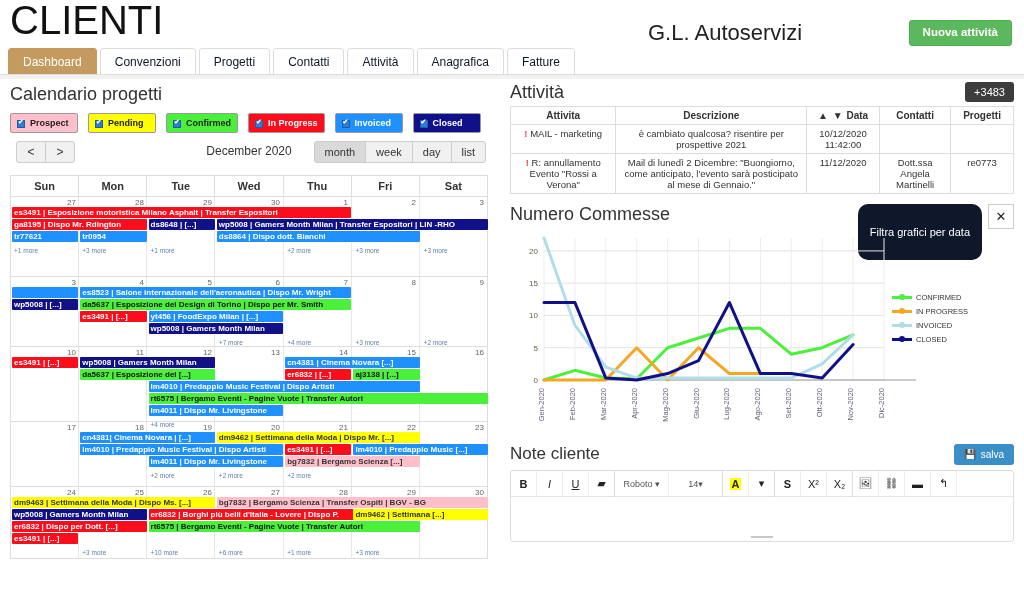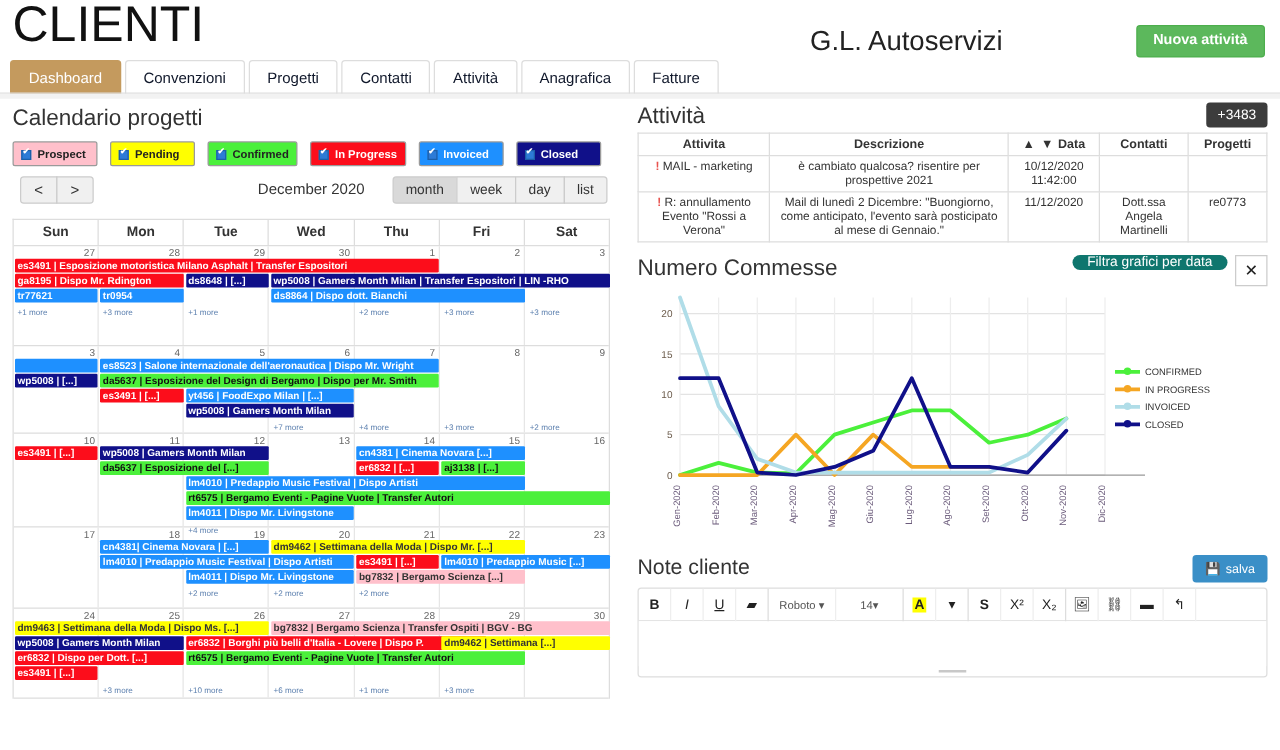--- a/index.html
+++ b/index.html
@@ -132,22 +132,22 @@
     border:1px solid #ddd; padding:3px 5px; font-size:9.5px;
     vertical-align:top; text-align:center; color:#333;
   }
   table.act th { font-weight:bold; font-size:10px; }
   .excl { color:#e8534f; font-weight:bold; }
   .date-red { color:#f06a6a; }
   .sorticons { letter-spacing:1px; cursor:pointer; }
 
   .chart-head { position:relative; height:28px; margin-top:8px; }
   .filtra-btn {
-    position:absolute; right:42px; top:2px; background:#0f766e; color:#fff;
-    border:none; font-size:11px; padding:0 12px; border-radius:10px; cursor:pointer;
+    position:absolute; right:42px; top:2px; background:#0f172a; color:#fff;
+    border:none; font-size:11px; padding:22px 12px; border-radius:10px; cursor:pointer;
   }
   .close-x {
     position:absolute; right:10px; top:2px; background:#fff; border:1px solid #ccc;
     width:26px; height:25px; font-size:13px; cursor:pointer; color:#222; line-height:1;
   }
   .chart-wrap { position:relative; margin-left:10px; width:504px; height:210px; }
   .legend-chart { position:absolute; left:382px; top:60px; font-size:7.5px; color:#333; }
   .legend-chart .lrow { display:flex; align-items:center; gap:4px; height:14px; }
   .legend-chart .lline { width:20px; height:3px; display:inline-block; position:relative; }
   .legend-chart .lline::after {
@@ -300,21 +300,21 @@
             <div>5</div>
             <div>6</div>
             <div>7</div>
             <div>8</div>
             <div>9</div>
           </div>
           <div class="events">
             <div class="ev invoiced" style="left: 1px; width: 66.2857px; top: 0px;"></div>
             <div class="ev invoiced" style="left: 69.2857px; width: 271.143px; top: 0px;">es8523 | Salone internazionale dell'aeronautica | Dispo Mr. Wright</div>
             <div class="ev closed" style="left: 1px; width: 66.2857px; top: 12px;">wp5008 | [...]</div>
-            <div class="ev confirmed" style="left: 69.2857px; width: 271.143px; top: 12px;">da5637 | Esposizione del Design di Bergamo | Dispo per Mr. Smith</div>
+            <div class="ev confirmed" style="left: 69.2857px; width: 271.143px; top: 12px;">da5637 | Esposizione del Design di Torino | Dispo per Mr. Smith</div>
             <div class="ev inprog" style="left: 69.2857px; width: 66.2857px; top: 24px;">es3491 | [...]</div>
             <div class="ev invoiced" style="left: 137.571px; width: 134.571px; top: 24px;">yt456 | FoodExpo Milan | [...]</div>
             <div class="ev closed" style="left: 137.571px; width: 134.571px; top: 36px;">wp5008 | Gamers Month Milan</div>
             <div class="more" style="left: 207.857px; top: 52px;">+7 more</div>
             <div class="more" style="left: 276.143px; top: 52px;">+4 more</div>
             <div class="more" style="left: 344.429px; top: 52px;">+3 more</div>
             <div class="more" style="left: 412.714px; top: 52px;">+2 more</div>
           </div>
         </div>
         <div class="week" style="height: 75px;">

